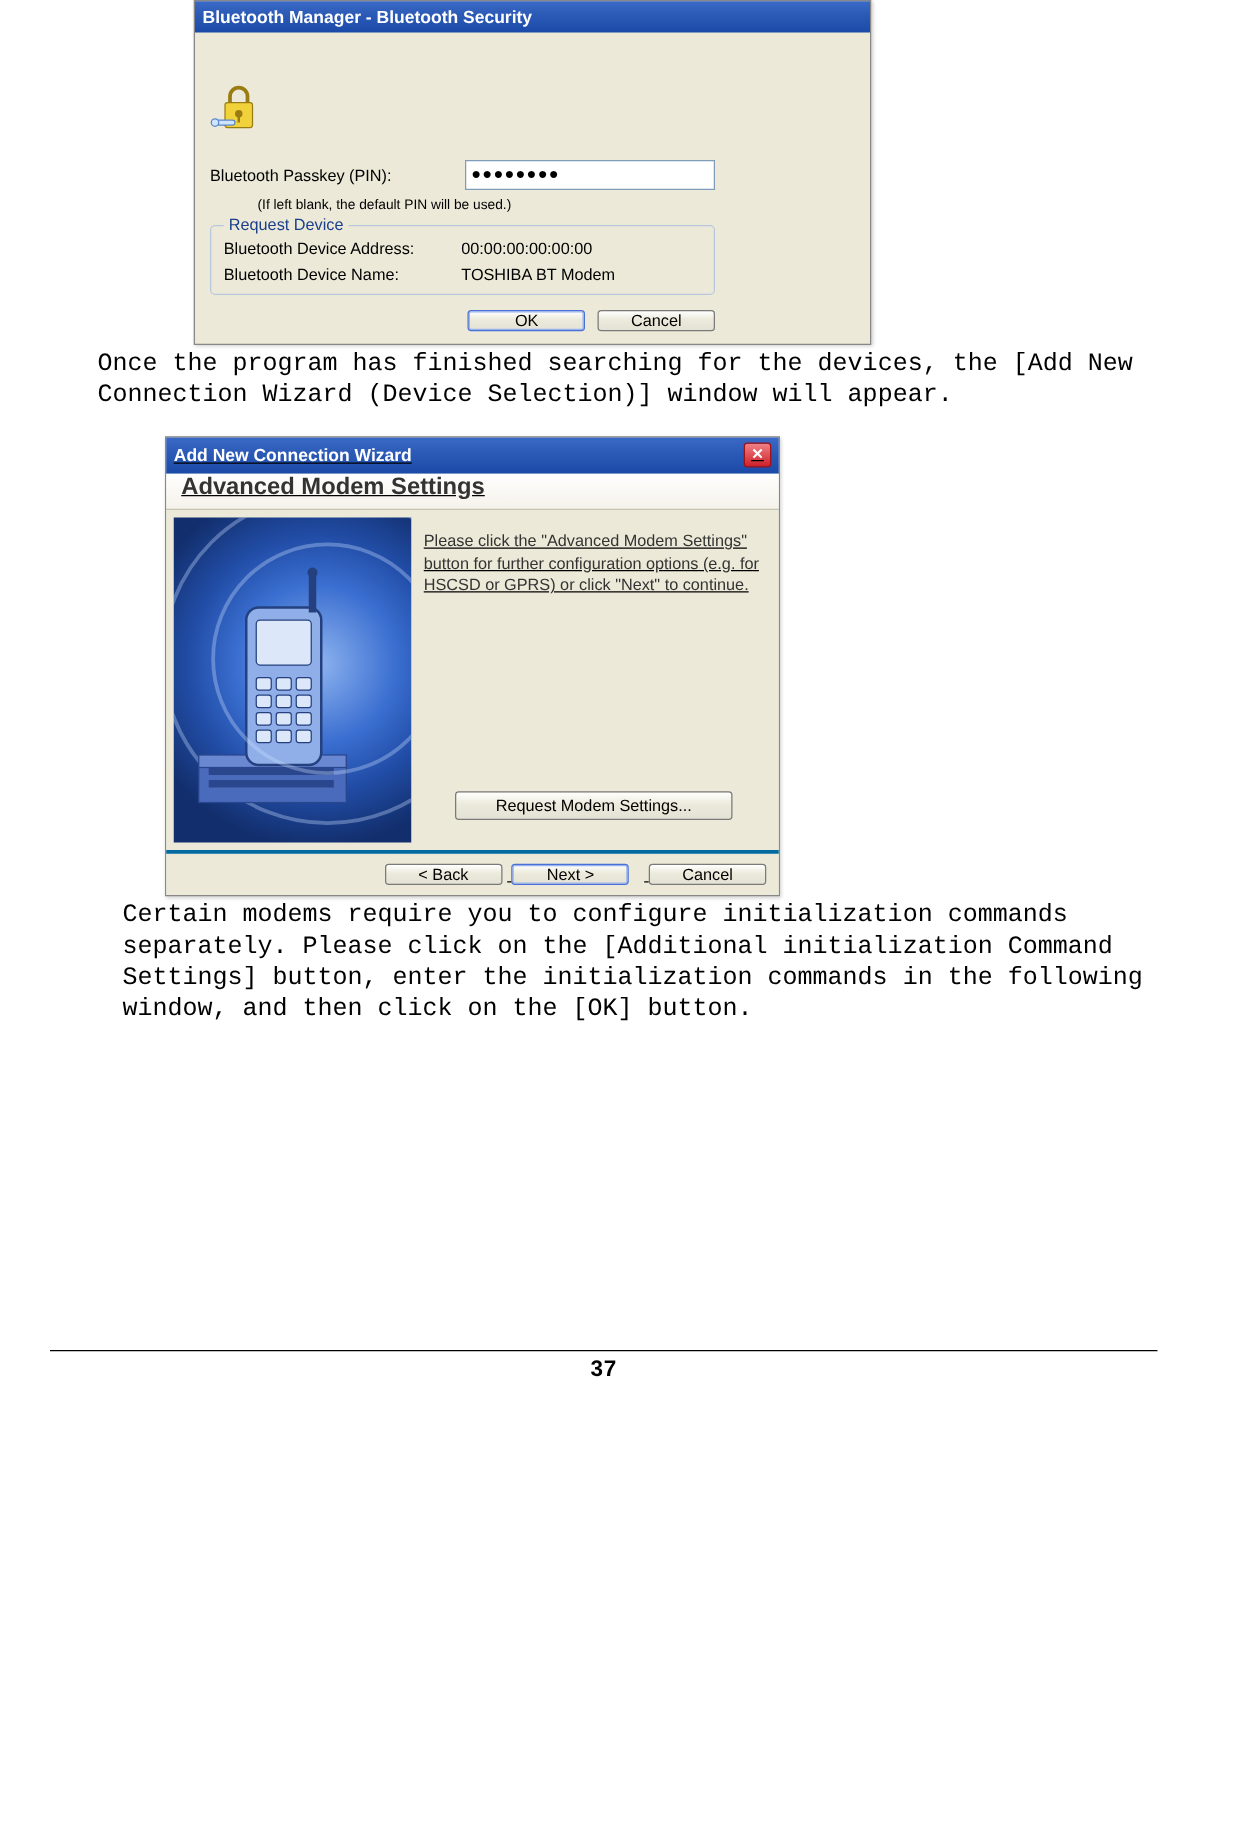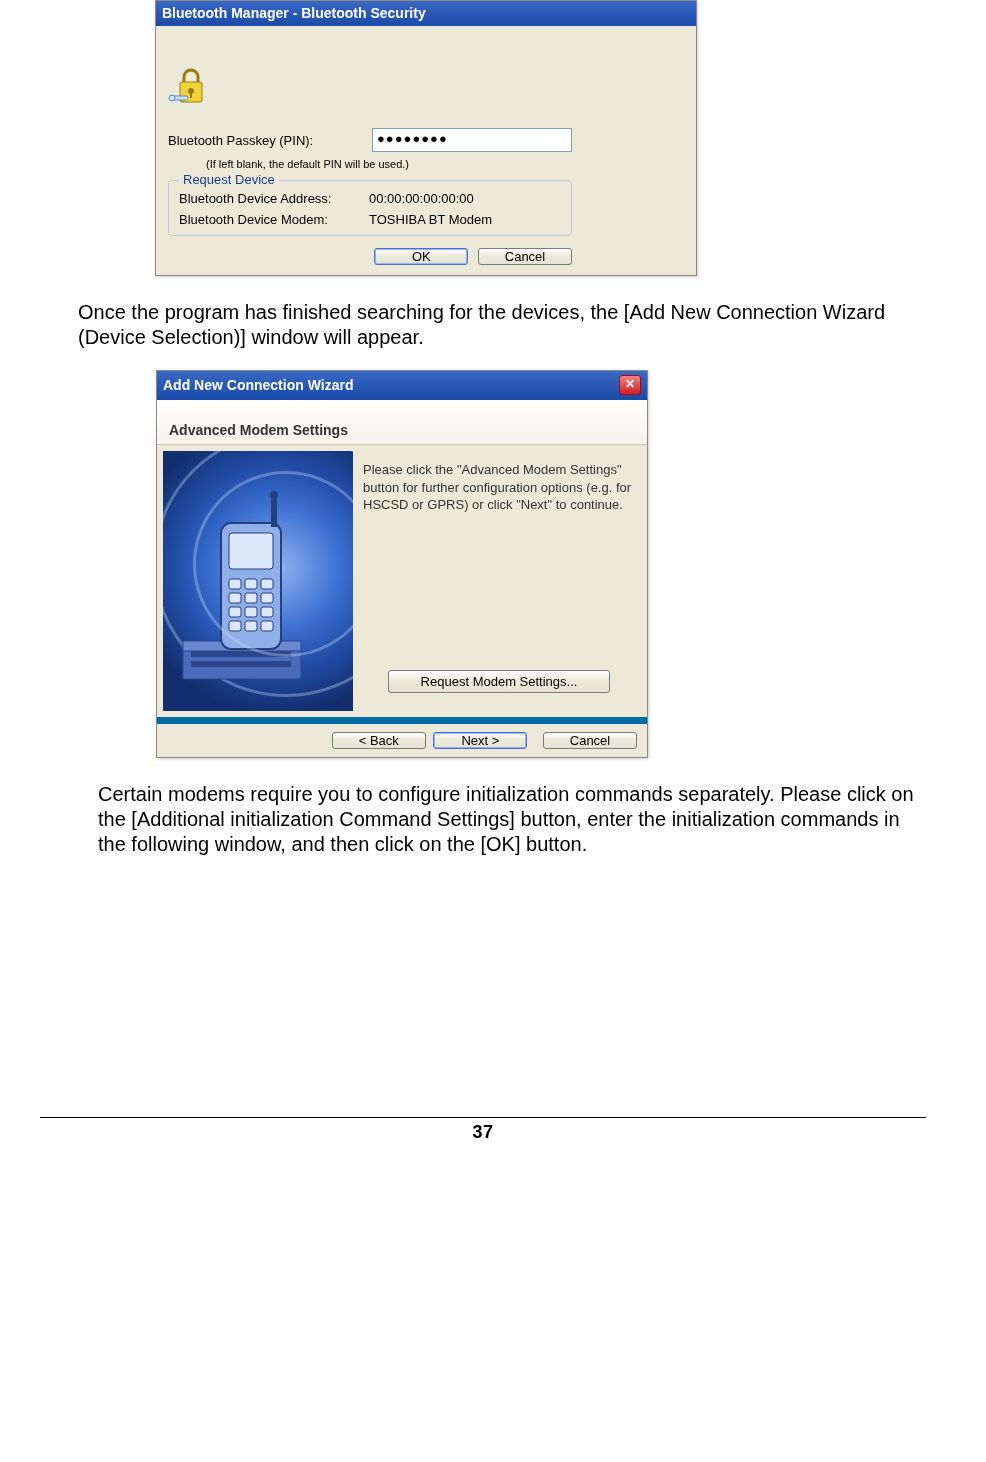--- a/index.html
+++ b/index.html
@@ -83,21 +83,22 @@
     left: 10px;
     background: #ece9d8;
     padding: 0 4px;
     color: #1a3f8b;
     font-size: 13px;
   }
   .row { display: flex; align-items: center; }
   .doc-text {
     font-size: 20px;
     line-height: 1.25;
-    margin: 24px 0 20px 38px;
+    margin: 3px 0 20px 38px;
+    font-family: Liberation Mono, monospace;
   }
   .step {
     font-size: 20px;
     line-height: 1.25;
     margin: 10px 0 20px 0;
   }
   .step .num { display:inline-block; width: 28px; }
   .pagefoot {
     border-top: 1.5px solid #000;
     margin: 260px 60px 0 40px;
@@ -123,29 +124,29 @@
   .wizimg::before, .wizimg::after {
     content:"";
     position:absolute;
     border: 3px solid rgba(200,220,255,0.35);
     border-radius: 50%;
   }
   .wizimg::before { width: 260px; height: 260px; left: -10px; top: -20px; }
   .wizimg::after  { width: 180px; height: 180px; left: 30px; top: 20px; }
   .wheader {
     background: linear-gradient(to bottom, #ffffff, #f4f2ea);
-    padding: 22px 12px 6px 12px;
+    padding: 0 12px 6px 12px;
     border-bottom: 1px solid #c8c4b4;
     font-weight: bold;
-    font-size: 14px;
+    font-size: 19px;
     color: #333;
   }
   .wfooter {
     background: #ece9d8;
-    border-top: 7px solid #0369a1;
+    border-top: 3px solid #0369a1;
     padding: 8px 10px;
     text-align: right;
   }
   .wbody {
     background: #ece9d8;
     display: flex;
     padding: 6px;
     gap: 10px;
   }
   svg { display:block; }
@@ -178,38 +179,38 @@
           </div>
           <div style="margin:6px 0 0 38px; font-size:11px;">(If left blank, the default PIN will be used.)</div>
 
           <div class="groupbox">
             <span class="groupbox-legend">Request Device</span>
             <div class="row" style="margin-bottom:6px;">
               <span style="width:190px;">Bluetooth Device Address:</span>
               <span>00:00:00:00:00:00</span>
             </div>
             <div class="row">
-              <span style="width:190px;">Bluetooth Device Modem:</span>
+              <span style="width:190px;">Bluetooth Device Name:</span>
               <span>TOSHIBA BT Modem</span>
             </div>
           </div>
 
           <div style="text-align:right; margin-top:12px;">
             <span class="xp-btn def" style="margin-right:6px;">OK</span>
             <span class="xp-btn">Cancel</span>
           </div>
         </div>
       </div>
     </div>
   </div>
 
   <div class="doc-text">Once the program has finished searching for the devices, the [Add New Connection Wizard (Device Selection)] window will appear.</div>
 
 
-  <div class="dialog" style="width:490px; margin-left:116px;">
+  <div class="dialog" style="width:490px; margin-left:92px;text-decoration:underline;">
     <div class="titlebar">
       <span>Add New Connection Wizard</span>
       <span class="closebtn">✕</span>
     </div>
     <div class="wheader">Advanced Modem Settings</div>
     <div class="wbody">
       <div class="wizimg">
         <svg viewBox="0 0 190 260" width="190" height="260" style="position:absolute; left:0; top:0;">
 
           <rect x="20" y="198" width="118" height="30" fill="#4a6abc" stroke="#2a468c"></rect>

